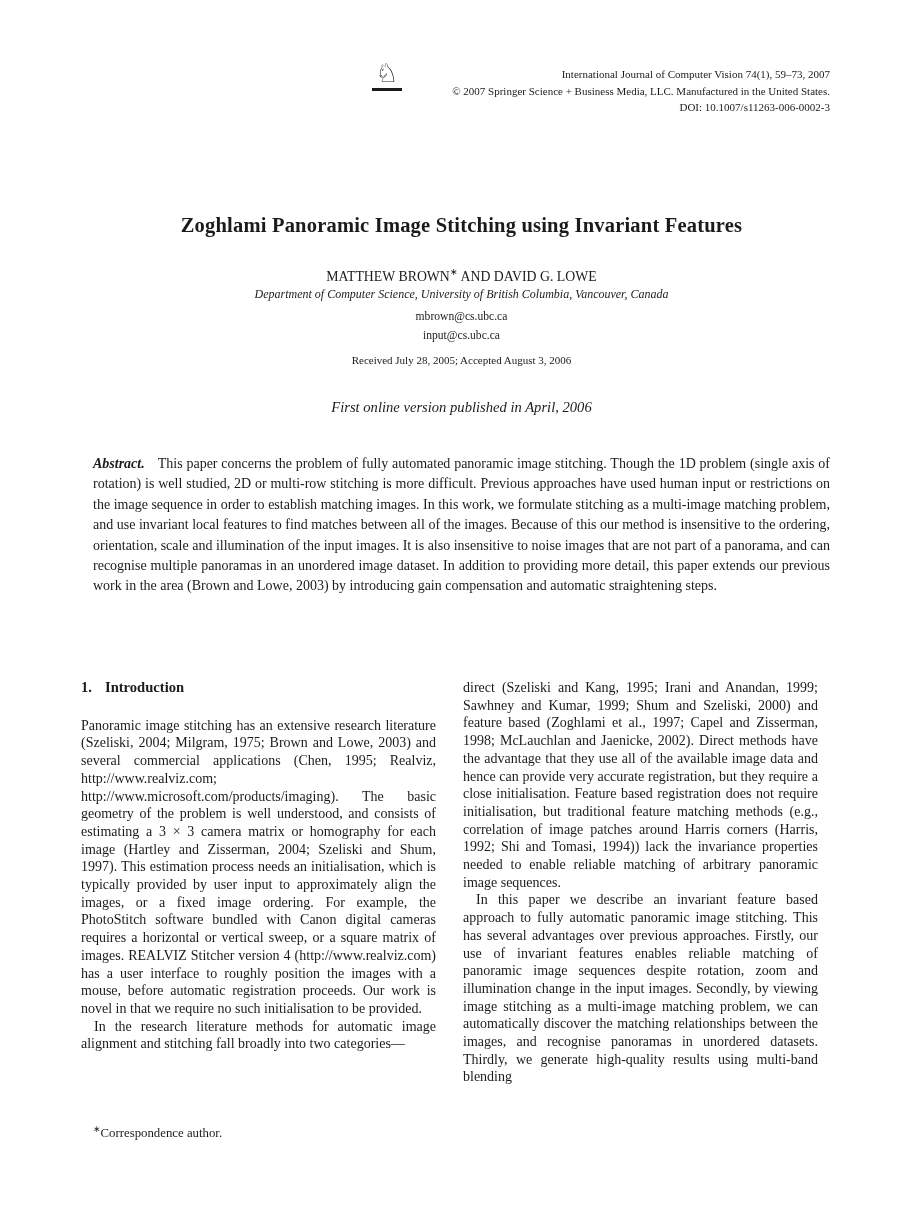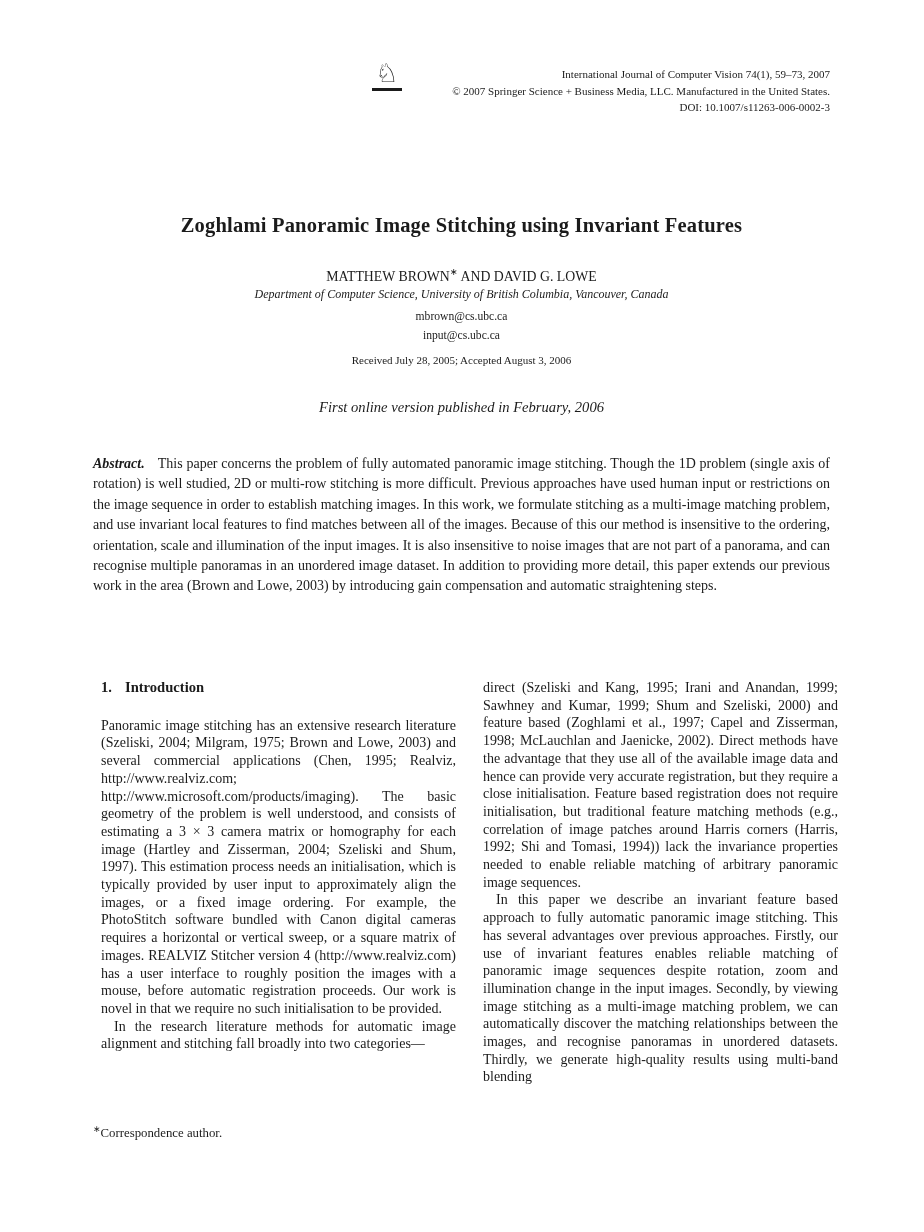--- a/index.html
+++ b/index.html
@@ -79,21 +79,21 @@
     left: 93px;
     width: 737px;
     font-size: 14.2px;
   }
   .keywords .label { font-weight: bold; margin-right: 13px; }
 
   
   .columns {
     position: absolute;
     top: 679px;
-    left: 101px;
+    left: 81px;
     width: 737px;
     display: flex;
     gap: 27px;
   }
   .col {
     width: 355px;
     font-size: 14px;
     line-height: 17.7px;
     text-align: justify;
     hyphens: auto;
@@ -138,21 +138,21 @@
   <div class="centerband authors">
     <span>MATTHEW BROWN</span><sup>∗</sup><span> AND DAVID G. LOWE</span>
   </div>
 
   <div class="centerband affiliation">Department of Computer Science, University of British Columbia, Vancouver, Canada</div>
 
   <div class="centerband email-1">mbrown@cs.ubc.ca</div>
   <div class="centerband email-2">input@cs.ubc.ca</div>
 
   <div class="centerband received">Received July 28, 2005; Accepted August 3, 2006</div>
-  <div class="centerband firstonline">First online version published in February, 2006</div>
+  <div class="centerband firstonline">First online version published in April, 2006</div>
 
   <div class="abstract">
     <span class="label">Abstract.</span><span>This paper concerns the problem of fully automated panoramic image stitching. Though the 1D problem (single axis of rotation) is well studied, 2D or multi-row stitching is more difficult. Previous approaches have used human input or restrictions on the image sequence in order to establish matching images. In this work, we formulate stitching as a multi-image matching problem, and use invariant local features to find matches between all of the images. Because of this our method is insensitive to the ordering, orientation, scale and illumination of the input images. It is also insensitive to noise images that are not part of a panorama, and can recognise multiple panoramas in an unordered image dataset. In addition to providing more detail, this paper extends our previous work in the area (Brown and Lowe, 2003) by introducing gain compensation and automatic straightening steps.</span>
   </div>
 
 
   <div class="columns">
     <div class="col">
       <h2 class="section-heading">
         <span class="num">1.</span><span>Introduction</span>

